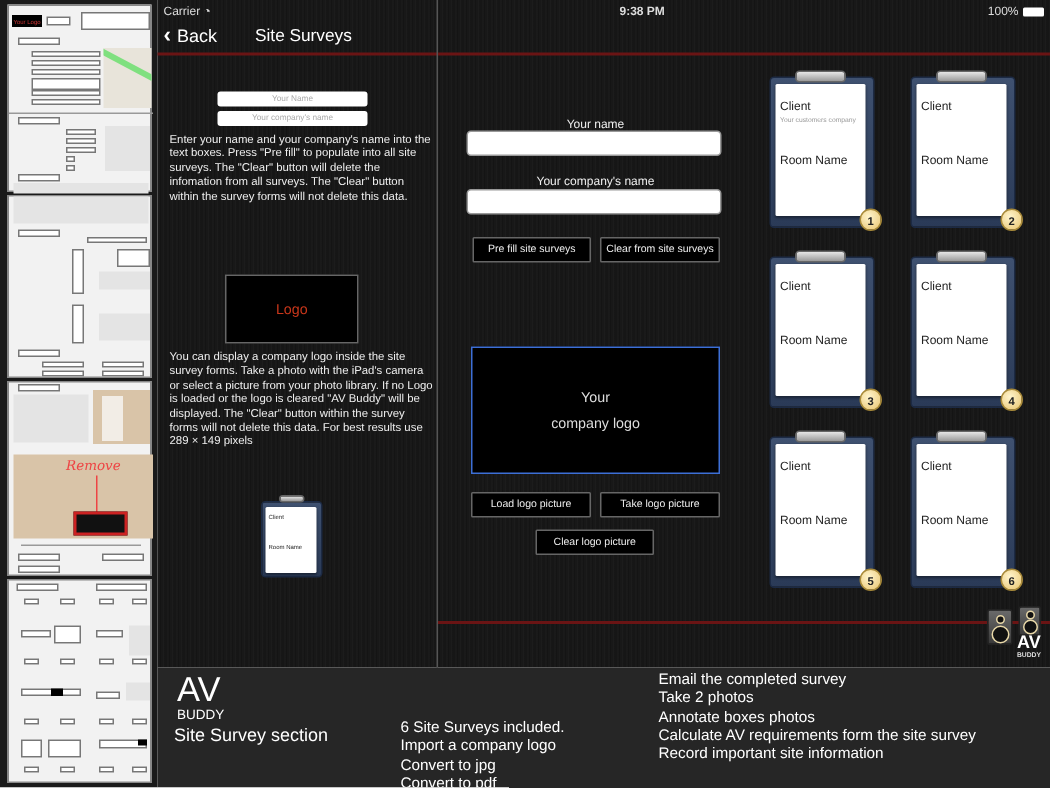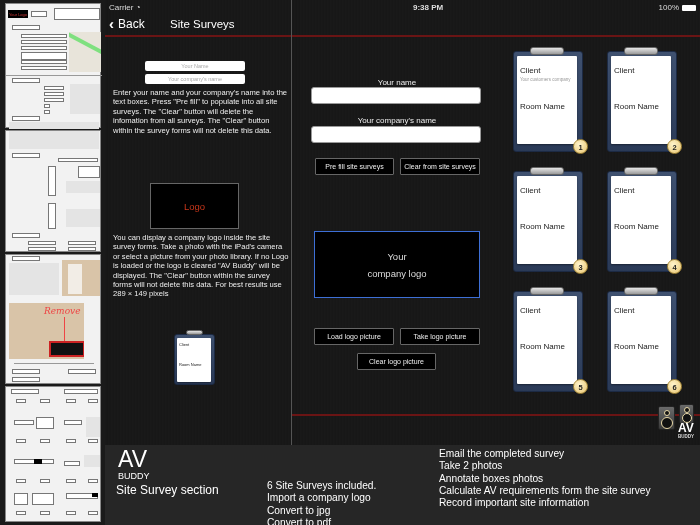--- a/index.html
+++ b/index.html
@@ -104,21 +104,21 @@
   
   .field-label { position: absolute; color: #eee; font-size: 8px; text-align: center; }
   .text-field {
     position: absolute; background: #fff; border-radius: 3px; border: 1px solid #999;
   }
   .dark-btn {
     position: absolute; background: #000; border: 1px solid #666; color: #eee;
     font-size: 7px; text-align: center; border-radius: 1px; cursor: pointer;
   }
   .logo-box {
-    position: absolute; left: 209px; top: 231px; width: 166px; height: 67px;
+    position: absolute; left: 209px; top: 231px; width: 166px; height: 85px;
     background: #000; border: 1px solid #3d6fd6; color: #ddd; font-size: 9.5px;
     display:flex; flex-direction: column; align-items:center; justify-content:center; gap: 6px;
   }
 
   
   .av-icon { position: absolute; left: 553px; top: 404px; width: 42px; height: 40px; }
   .speaker {
     position: absolute; background: linear-gradient(#6a6a6a, #3a3a3a); border-radius: 2px; border: 1px solid #222;
   }
   .speaker .cone { position: absolute; border-radius: 50%; background: #111; border: 1px solid #e8d8a8; }
@@ -184,21 +184,21 @@
     <div class="doc-box" style="left:22px;top:116px;width:28px;height:4px;"></div>
     <div class="doc-box" style="left:62px;top:116px;width:28px;height:4px;"></div>
   </div>
 
   <div class="doc-page" style="top:254px;height:130px;">
     <div class="doc-box" style="left:6px;top:1px;width:28px;height:5px;"></div>
     <div class="doc-gray" style="left:3px;top:8px;width:50px;height:32px;"></div>
     <div class="doc-photo" style="left:56px;top:5px;width:38px;height:36px;">
       <div class="door" style="left:6px;top:4px;width:14px;height:30px;"></div>
     </div>
-    <div class="doc-photo" style="left:3px;top:48px;width:75px;height:56px;">
+    <div class="doc-photo" style="left:3px;top:48px;width:93px;height:56px;">
       <div class="annot" style="left:35px;top:3px;">Remove</div>
       <div class="arrow" style="left:55px;top:14px;height:26px;"></div>
       <div class="tv" style="left:40px;top:38px;width:36px;height:16px;"></div>
     </div>
     <div class="doc-line" style="left:8px;top:108px;width:80px;"></div>
     <div class="doc-box" style="left:6px;top:114px;width:28px;height:5px;"></div>
     <div class="doc-box" style="left:62px;top:114px;width:28px;height:5px;"></div>
     <div class="doc-box" style="left:6px;top:122px;width:28px;height:5px;"></div>
   </div>
 

